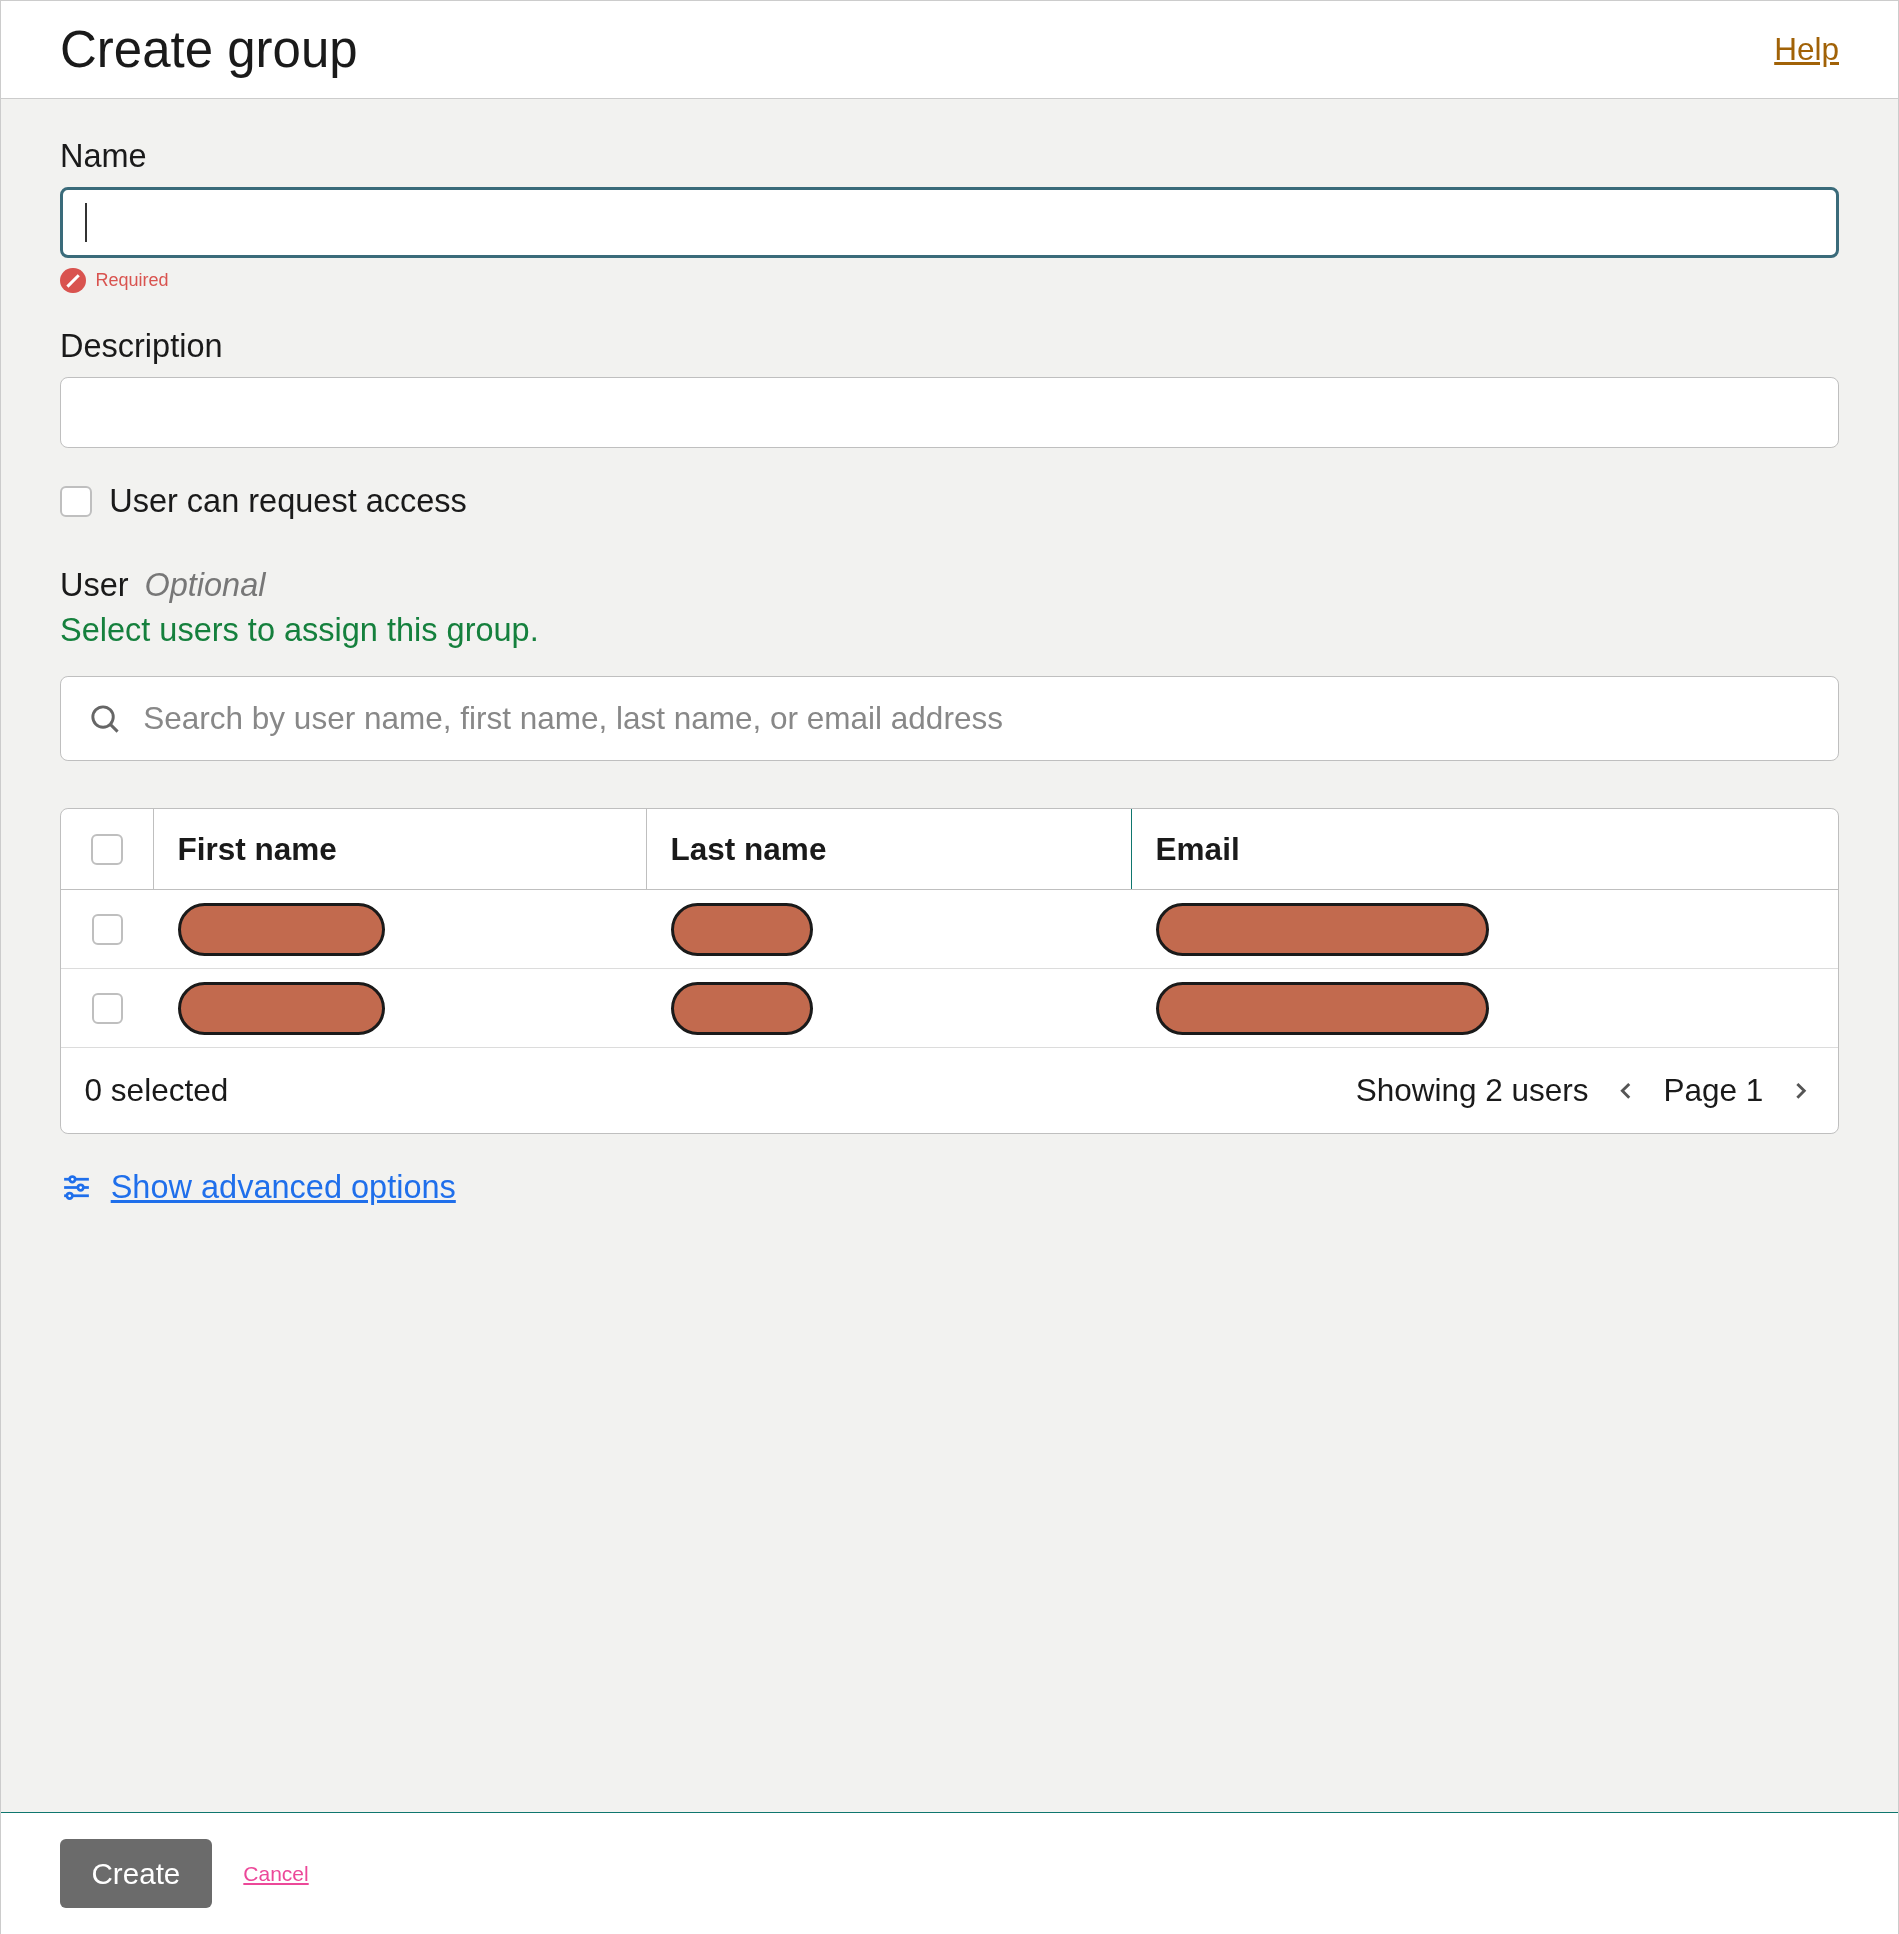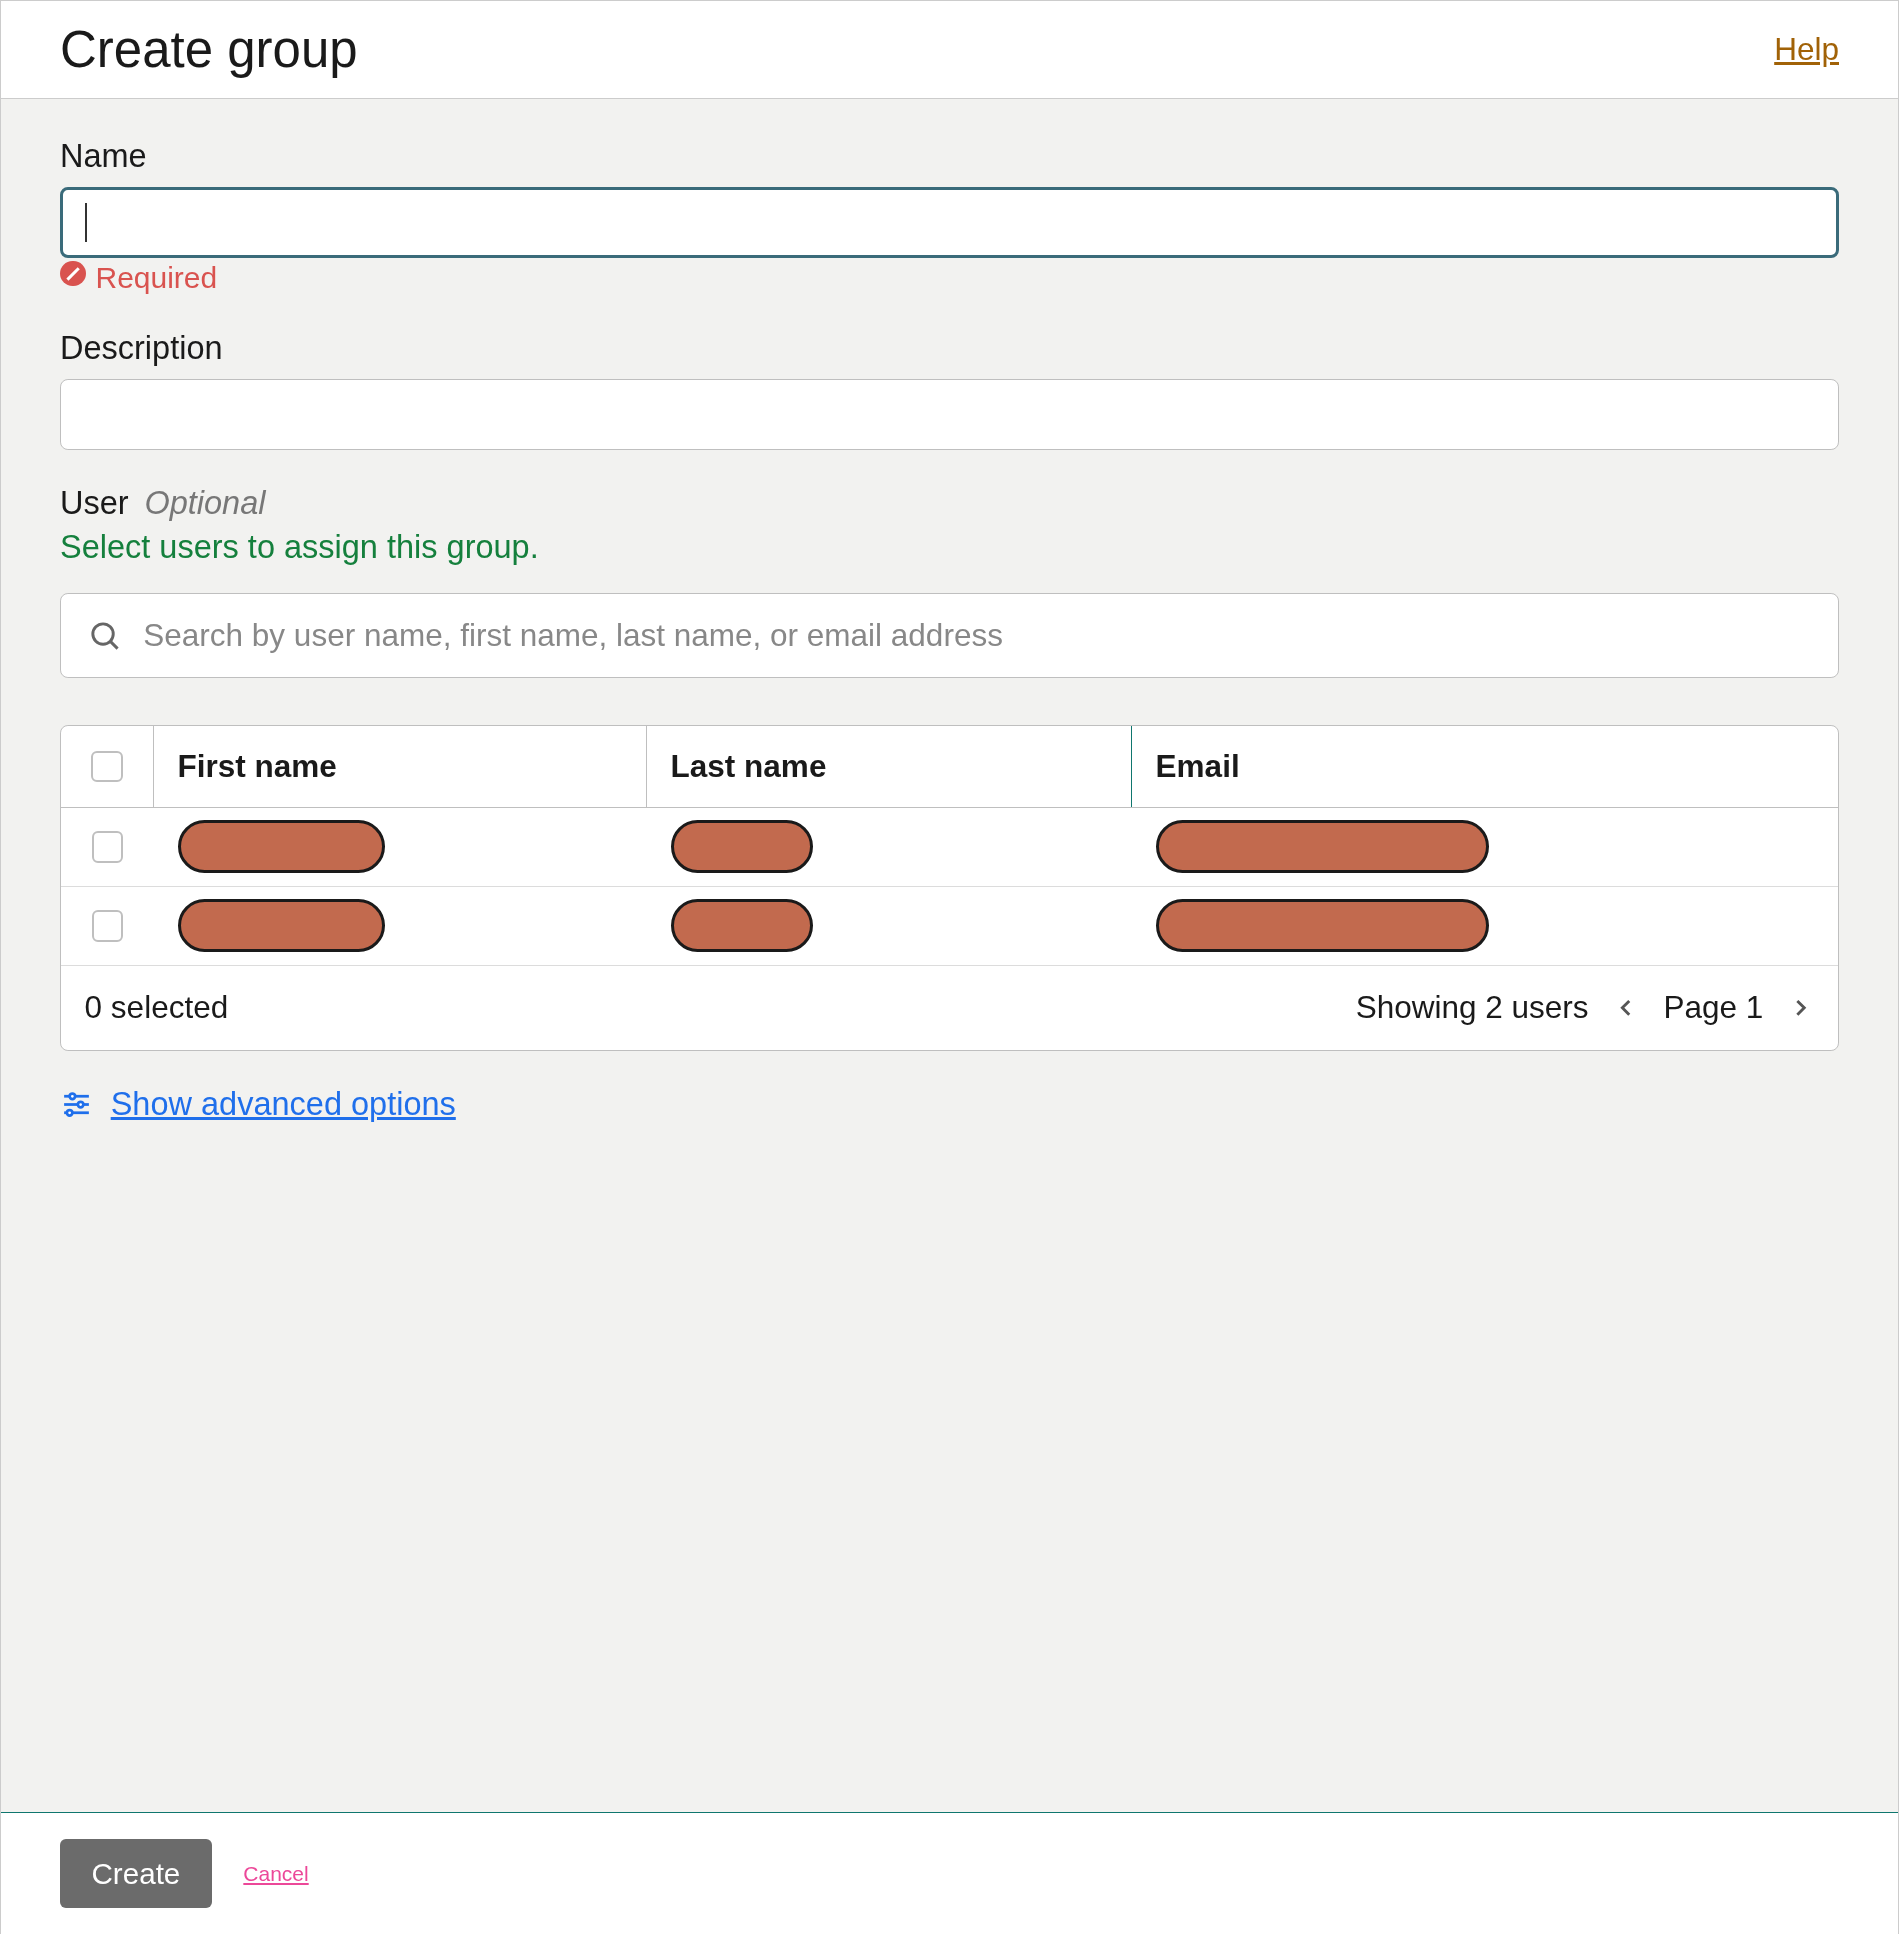--- a/index.html
+++ b/index.html
@@ -54,25 +54,25 @@
       background: #fff;
       font-size: 29.6px;
       padding: 0 19.7px;
     }
     .text-input.focused {
       border: 3px solid #3a6b7a;
       outline: none;
     }
     .error-row {
       display: flex;
-      align-items: flex-start;
+      align-items: center;
       gap: 9.9px;
-      margin-top: 3px;
+      margin-top: 10px;
       color: #d9534f;
-      font-size: 30px;
+      font-size: 18px;
     }
     .error-icon {
       width: 25.6px;
       height: 25.6px;
       border-radius: 50%;
       background: #d9534f;
       position: relative;
     }
     .error-icon::after {
       content: "";
@@ -250,20 +250,24 @@
         <div class="error-icon"></div>
         <span>Required</span>
       </div>
     </div>
 
     <div class="field-block">
       <div class="field-label">Description</div>
       <input class="text-input" type="text" value="" style="">
     </div>
 
+    <div class="checkbox-row">
+      <div class="checkbox"></div>
+      <span class="checkbox-label">User can request access</span>
+    </div>
 
     <div class="section-title-row">
       <span class="section-title">User</span>
       <span class="optional">Optional</span>
     </div>
     <div class="section-desc">Select users to assign this group.</div>
 
     <div class="search-wrap">
       <svg class="search-icon-svg" width="35" height="35" viewBox="0 0 24 24" fill="none" stroke="currentColor" stroke-width="2">
         <circle cx="11" cy="11" r="7"></circle>

